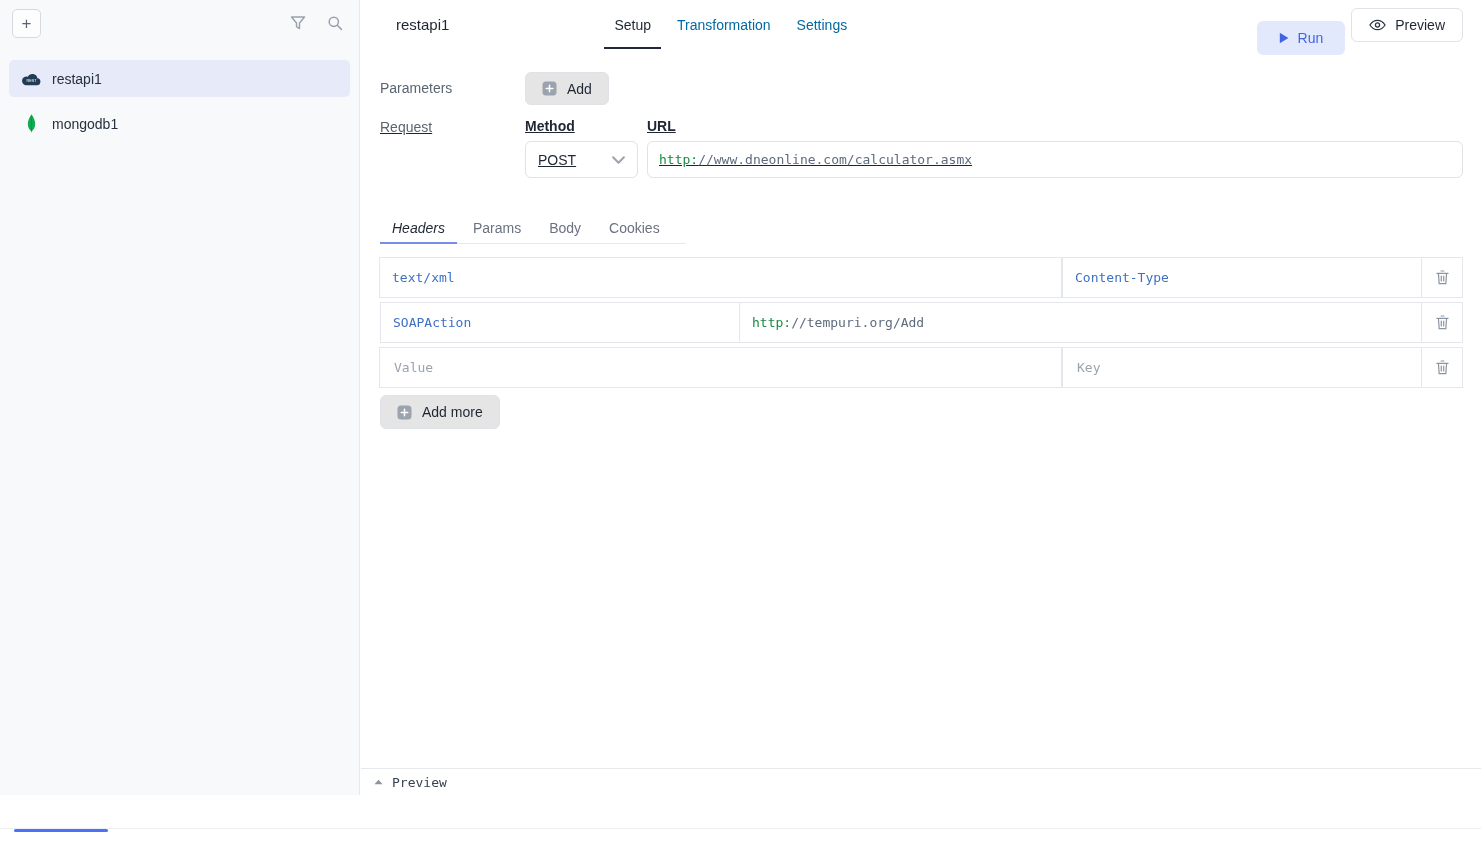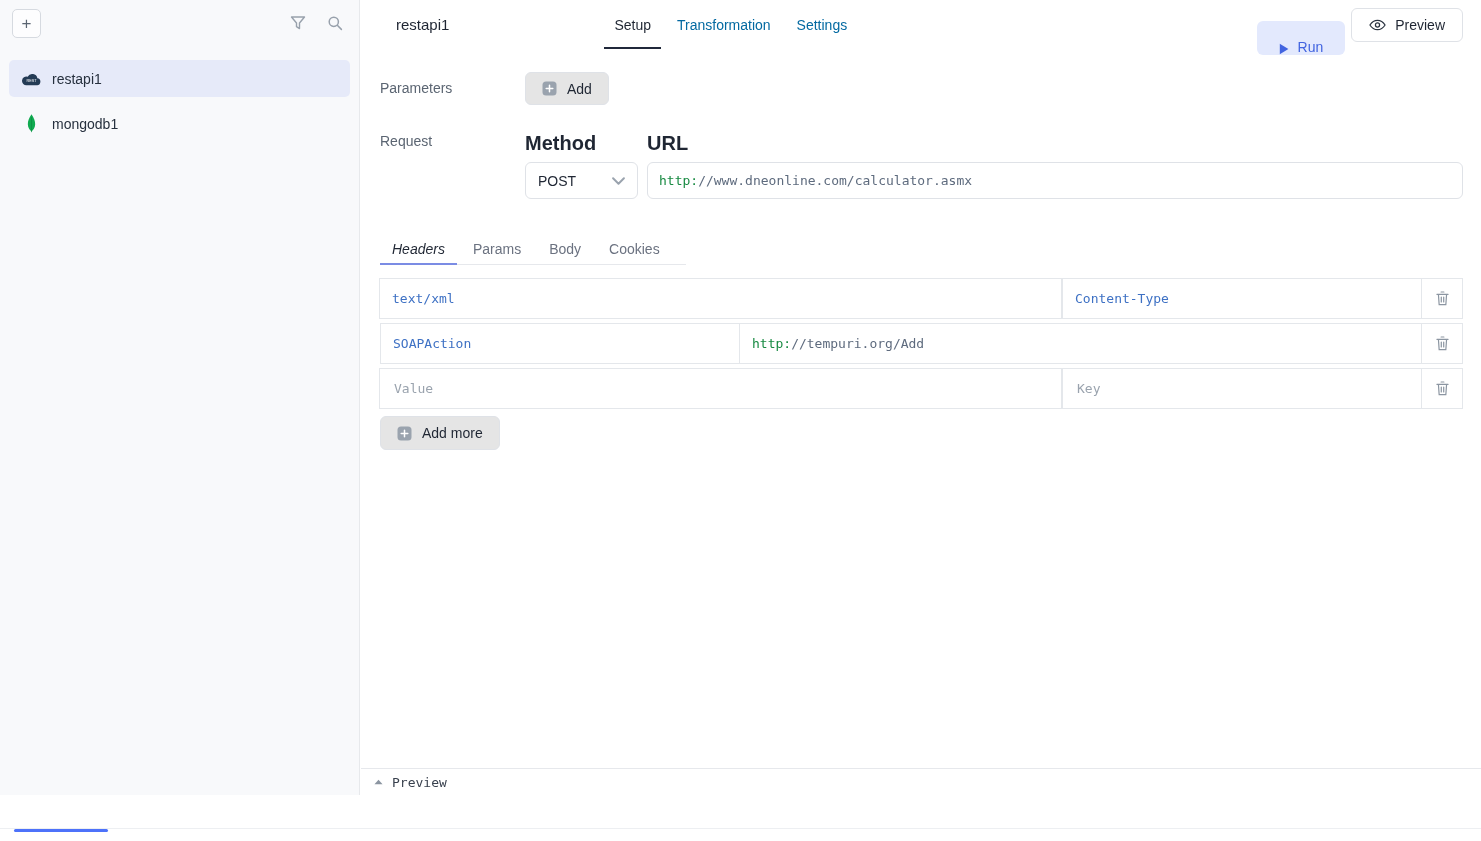--- a/index.html
+++ b/index.html
@@ -48,21 +48,21 @@
   .htab {
     position:relative; display:flex; align-items:center; padding:0 10px; margin:0 3px;
     font-size:14px; color:#0369a1; cursor:pointer;
   }
   .htab.active { color:#1F2633; font-weight:500; }
   .htab.active::after {
     content:""; position:absolute; left:0; right:0; bottom:0; height:2px; background:#20283A;
   }
   .header-actions { margin-left:auto; display:flex; align-items:center; gap:6px; }
   .run-btn {
-    display:flex; align-items:flex-end; gap:9px; height:34px; padding:0 22px;
+    display:flex; align-items:center; gap:9px; height:34px; padding:0 22px;
     background:var(--run-bg,#E3E9FD); color:var(--run-text,#4264E0);
     border:none; border-radius:6px; font-size:14px; font-weight:500; cursor:pointer;margin-top:27px;
   }
   .preview-btn {
     display:flex; align-items:center; gap:9px; height:34px; padding:0 17px;
     background:#fff; color:#1F2633; border:1px solid #DFE2E7; border-radius:6px;
     font-size:14px; font-weight:500; cursor:pointer;
   }
 
   .content { padding:23px 18px 0 19px; }
@@ -70,22 +70,22 @@
   .form-row { display:flex; }
   .row-label { width:145px; font-size:14px; color:#5B6572; padding-top:8px; }
   .row-label.top { padding-top:1px; }
 
   .btn-light {
     display:flex; align-items:center; gap:10px; height:33px; padding:0 16px;
     background:#e5e5e5; border:1px solid #DFE2E7; border-radius:6px;
     font-size:14px; color:#1F2633; cursor:pointer;
   }
 
-  .request-row { margin-top:27px; }
-  .field-col-label { font-size:20px; font-weight:700; color:#1F2633; margin-bottom:7px; }
+  .request-row { margin-top:13px;text-decoration:underline; }
+  .field-col-label { font-size:14px; font-weight:700; color:#1F2633; margin-bottom:7px; }
   .method-col { width:113px; margin-right:9px; }
   .url-col { flex:1; }
   .select-box {
     height:37px; border:1px solid #DFE2E7; border-radius:6px; background:#fff;
     display:flex; align-items:center; justify-content:space-between; padding:0 12px;
     cursor:pointer; font-size:14px; color:#1F2633;
   }
   .url-box {
     height:37px; border:1px solid #DFE2E7; border-radius:6px; background:#fff;
     display:flex; align-items:center; padding:0 11px; font-size:13px; cursor:text;

